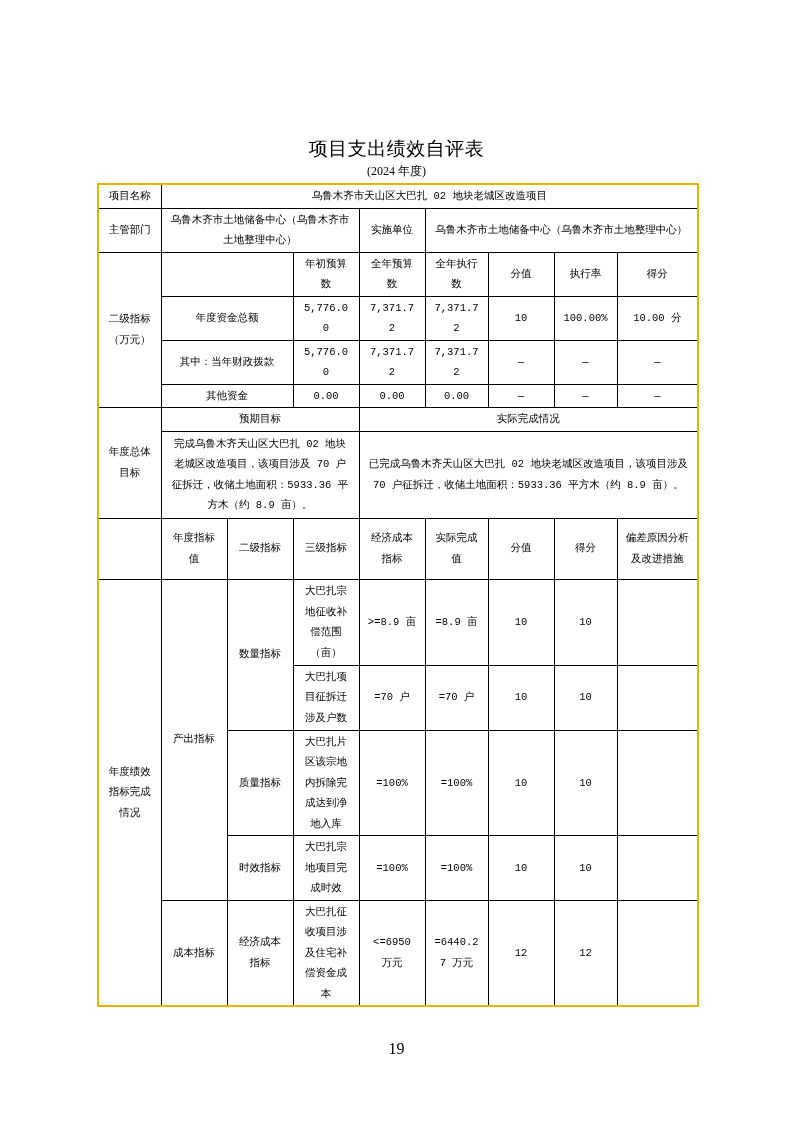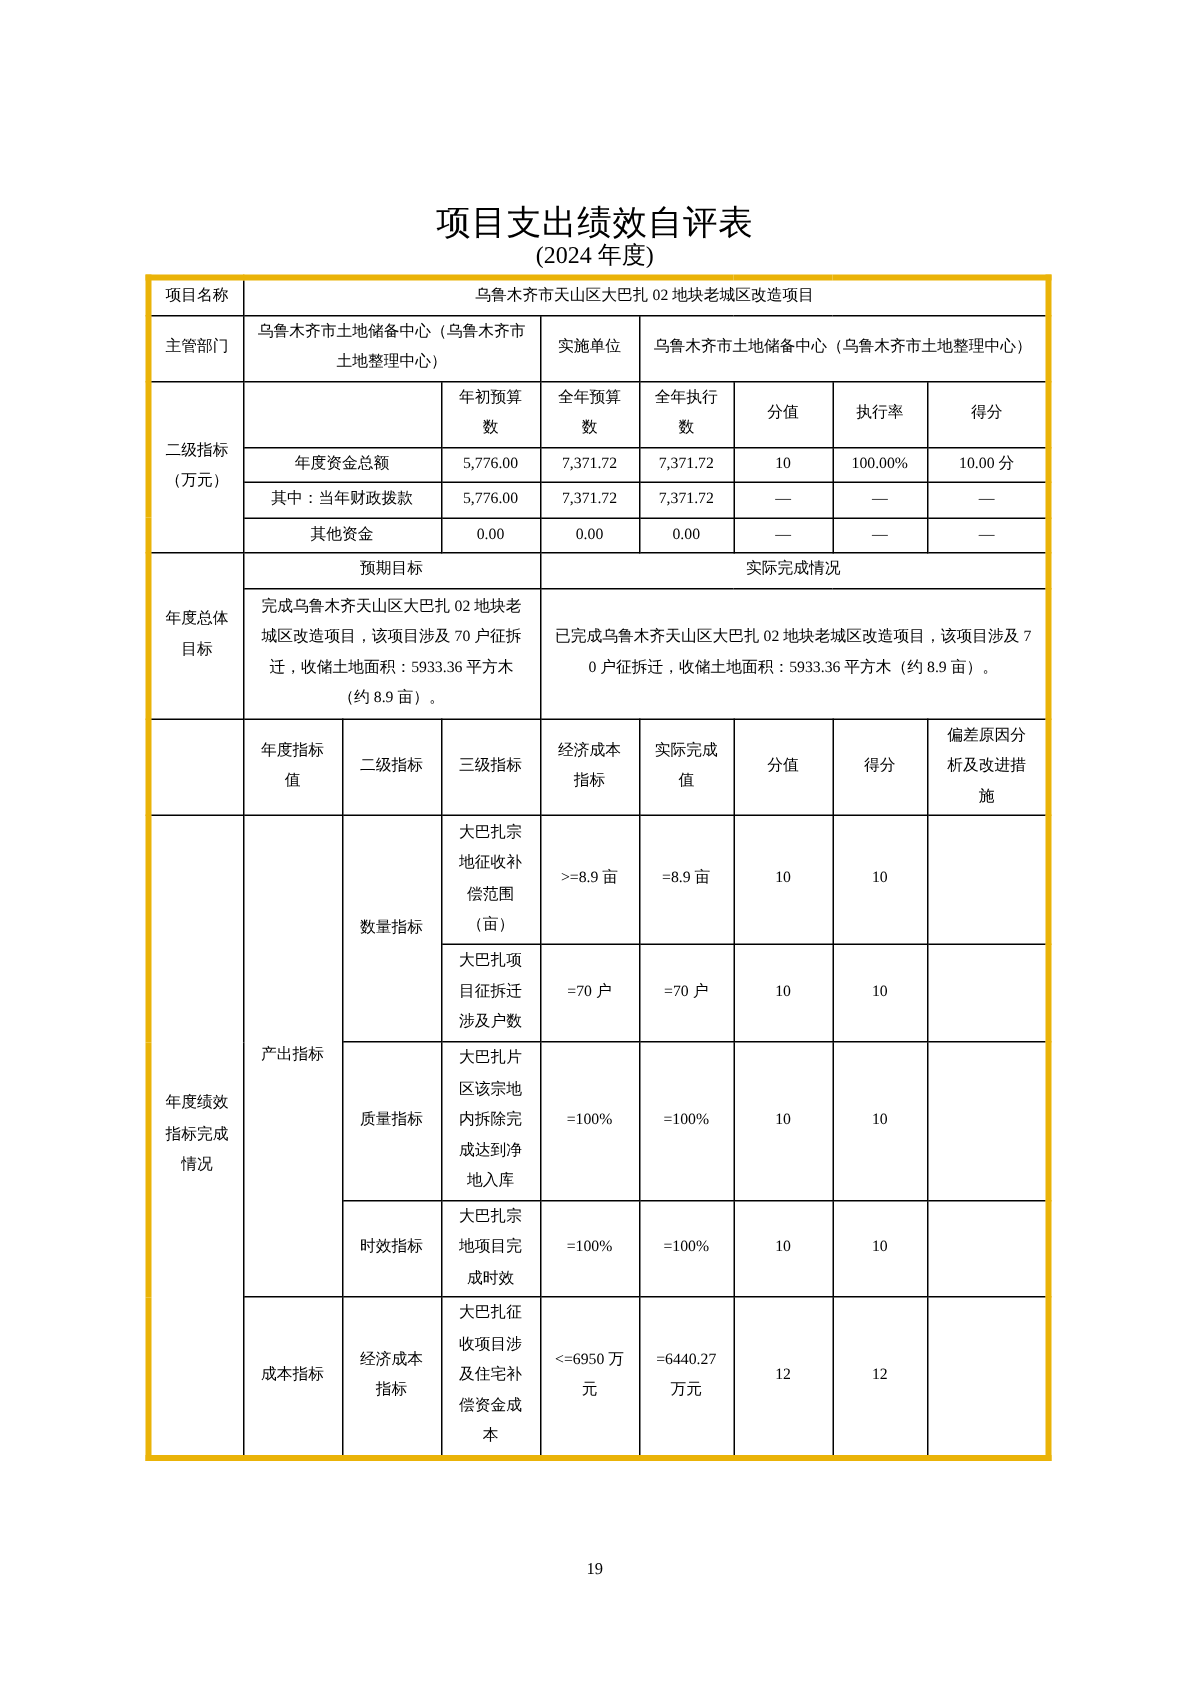--- a/index.html
+++ b/index.html
@@ -15,38 +15,39 @@
     color: #000000;
   }
   .title-block {
     position: absolute;
     top: 137px;
     left: 0;
     width: 793px;
     text-align: center;
   }
   .doc-title {
-    font-size: 23px;
+    font-size: 19px;
     font-weight: 400;
     line-height: 23px;
     letter-spacing: 0.5px;
   }
   .doc-subtitle {
-    font-size: 16px;
+    font-size: 12px;
     font-weight: 400;
     line-height: 22px;
   }
   table.eval {
     position: absolute;
     top: 183px;
     left: 97px;
     width: 600px;
     border-collapse: collapse;
     table-layout: fixed;
-    border: 4px solid #eab308;
+    border: 2px solid #eab308;
+    font-family: Liberation Mono, monospace;
   }
   table.eval td {
     border: 1px solid #000;
     font-size: 10.5px;
     line-height: 20.5px;
     text-align: center;
     vertical-align: middle;
     padding: 1px 8px;
     overflow: hidden;
     word-break: break-all;
@@ -66,21 +67,21 @@
   tr.h65 { height: 65px; }
   tr.h105 { height: 105px; }
   tr.h62 { height: 62px; }
   tr.h103 { height: 103px; }
   .page-number {
     position: absolute;
     top: 1040px;
     left: 0;
     width: 793px;
     text-align: center;
-    font-size: 11px;
+    font-size: 16px;
   }
 </style>
 </head>
 <body>
 
 <div class="title-block">
   <div class="doc-title">项目支出绩效自评表</div>
   <div class="doc-subtitle">(2024 年度)</div>
 </div>
 

